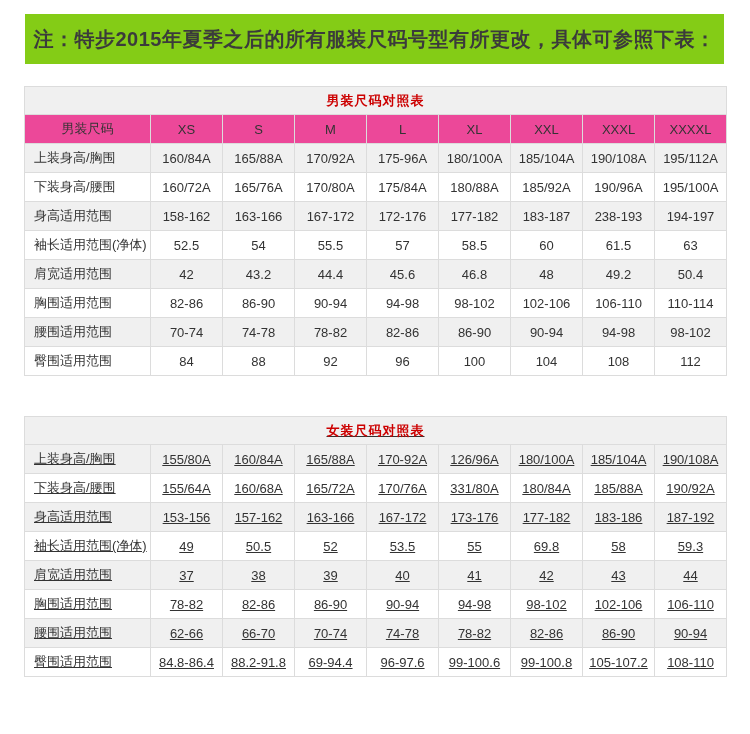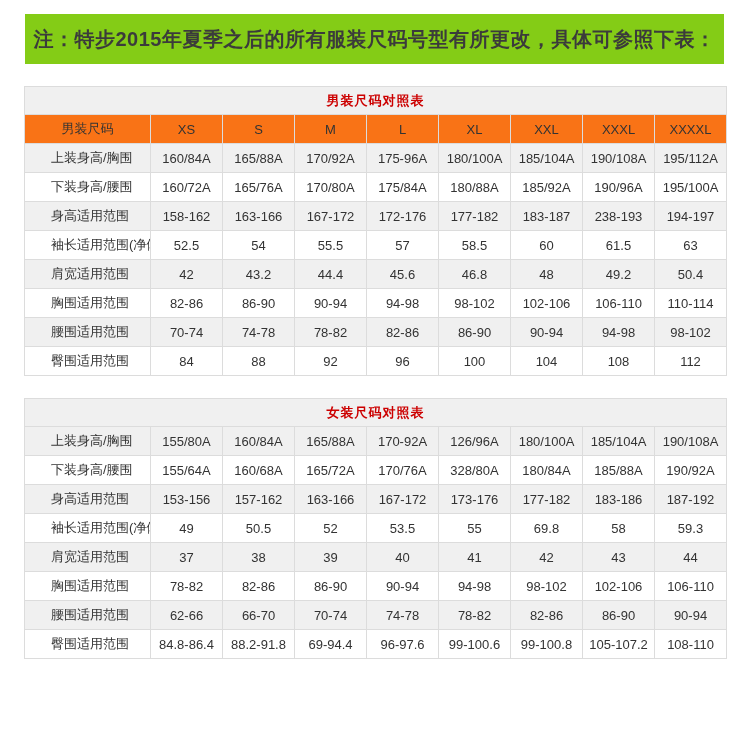--- a/index.html
+++ b/index.html
@@ -22,21 +22,21 @@
   }
 
   .size-table {
     position: absolute;
     left: 24px;
     width: 702px;
     border-collapse: collapse;
     table-layout: fixed;
   }
   .size-table.men   { top: 86px; }
-  .size-table.women { top: 398px; }
+  .size-table.women { top: 416px; text-decoration: underline; }
 
   .size-table th, .size-table td {
     border: 1px solid #dcdcdc;
     height: 29px;
     font-size: 13px;
     font-weight: normal;
     color: #333333;
     text-align: center;
     white-space: nowrap;
     overflow: hidden;
@@ -46,25 +46,25 @@
     color: #cc0000;
     font-size: 13px;
     font-weight: bold;
     height: 28px;
     letter-spacing: 1px;
   }
   .size-table col.label-col { width: 126px; }
   .size-table col.size-col  { width: 72px; }
   .size-table td.label-cell {
     text-align: left;
-    padding-left: 26px;
+    padding-left: 9px;
   }
   .size-table tbody tr:nth-child(odd) td { background: #f0f0f0; }
   .size-table tbody tr:nth-child(even) td { background: #ffffff; }
-  .size-table thead tr.header-row th { background: #f97316; }
+  .size-table thead tr.header-row th { background: #ec4899; }
 </style>
 </head>
 <body>
 
 <div class="page">
 
   <div class="note-banner">
     <span>注：特步2015年夏季之后的所有服装尺码号型有所更改，具体可参照下表：</span>
   </div>
 
@@ -216,21 +216,21 @@
           <td>180/100A</td>
           <td>185/104A</td>
           <td>190/108A</td>
         </tr>
         <tr>
           <td class="label-cell">下装身高/腰围</td>
           <td>155/64A</td>
           <td>160/68A</td>
           <td>165/72A</td>
           <td>170/76A</td>
-          <td>328/80A</td>
+          <td>331/80A</td>
           <td>180/84A</td>
           <td>185/88A</td>
           <td>190/92A</td>
         </tr>
         <tr>
           <td class="label-cell">身高适用范围</td>
           <td>153-156</td>
           <td>157-162</td>
           <td>163-166</td>
           <td>167-172</td>

